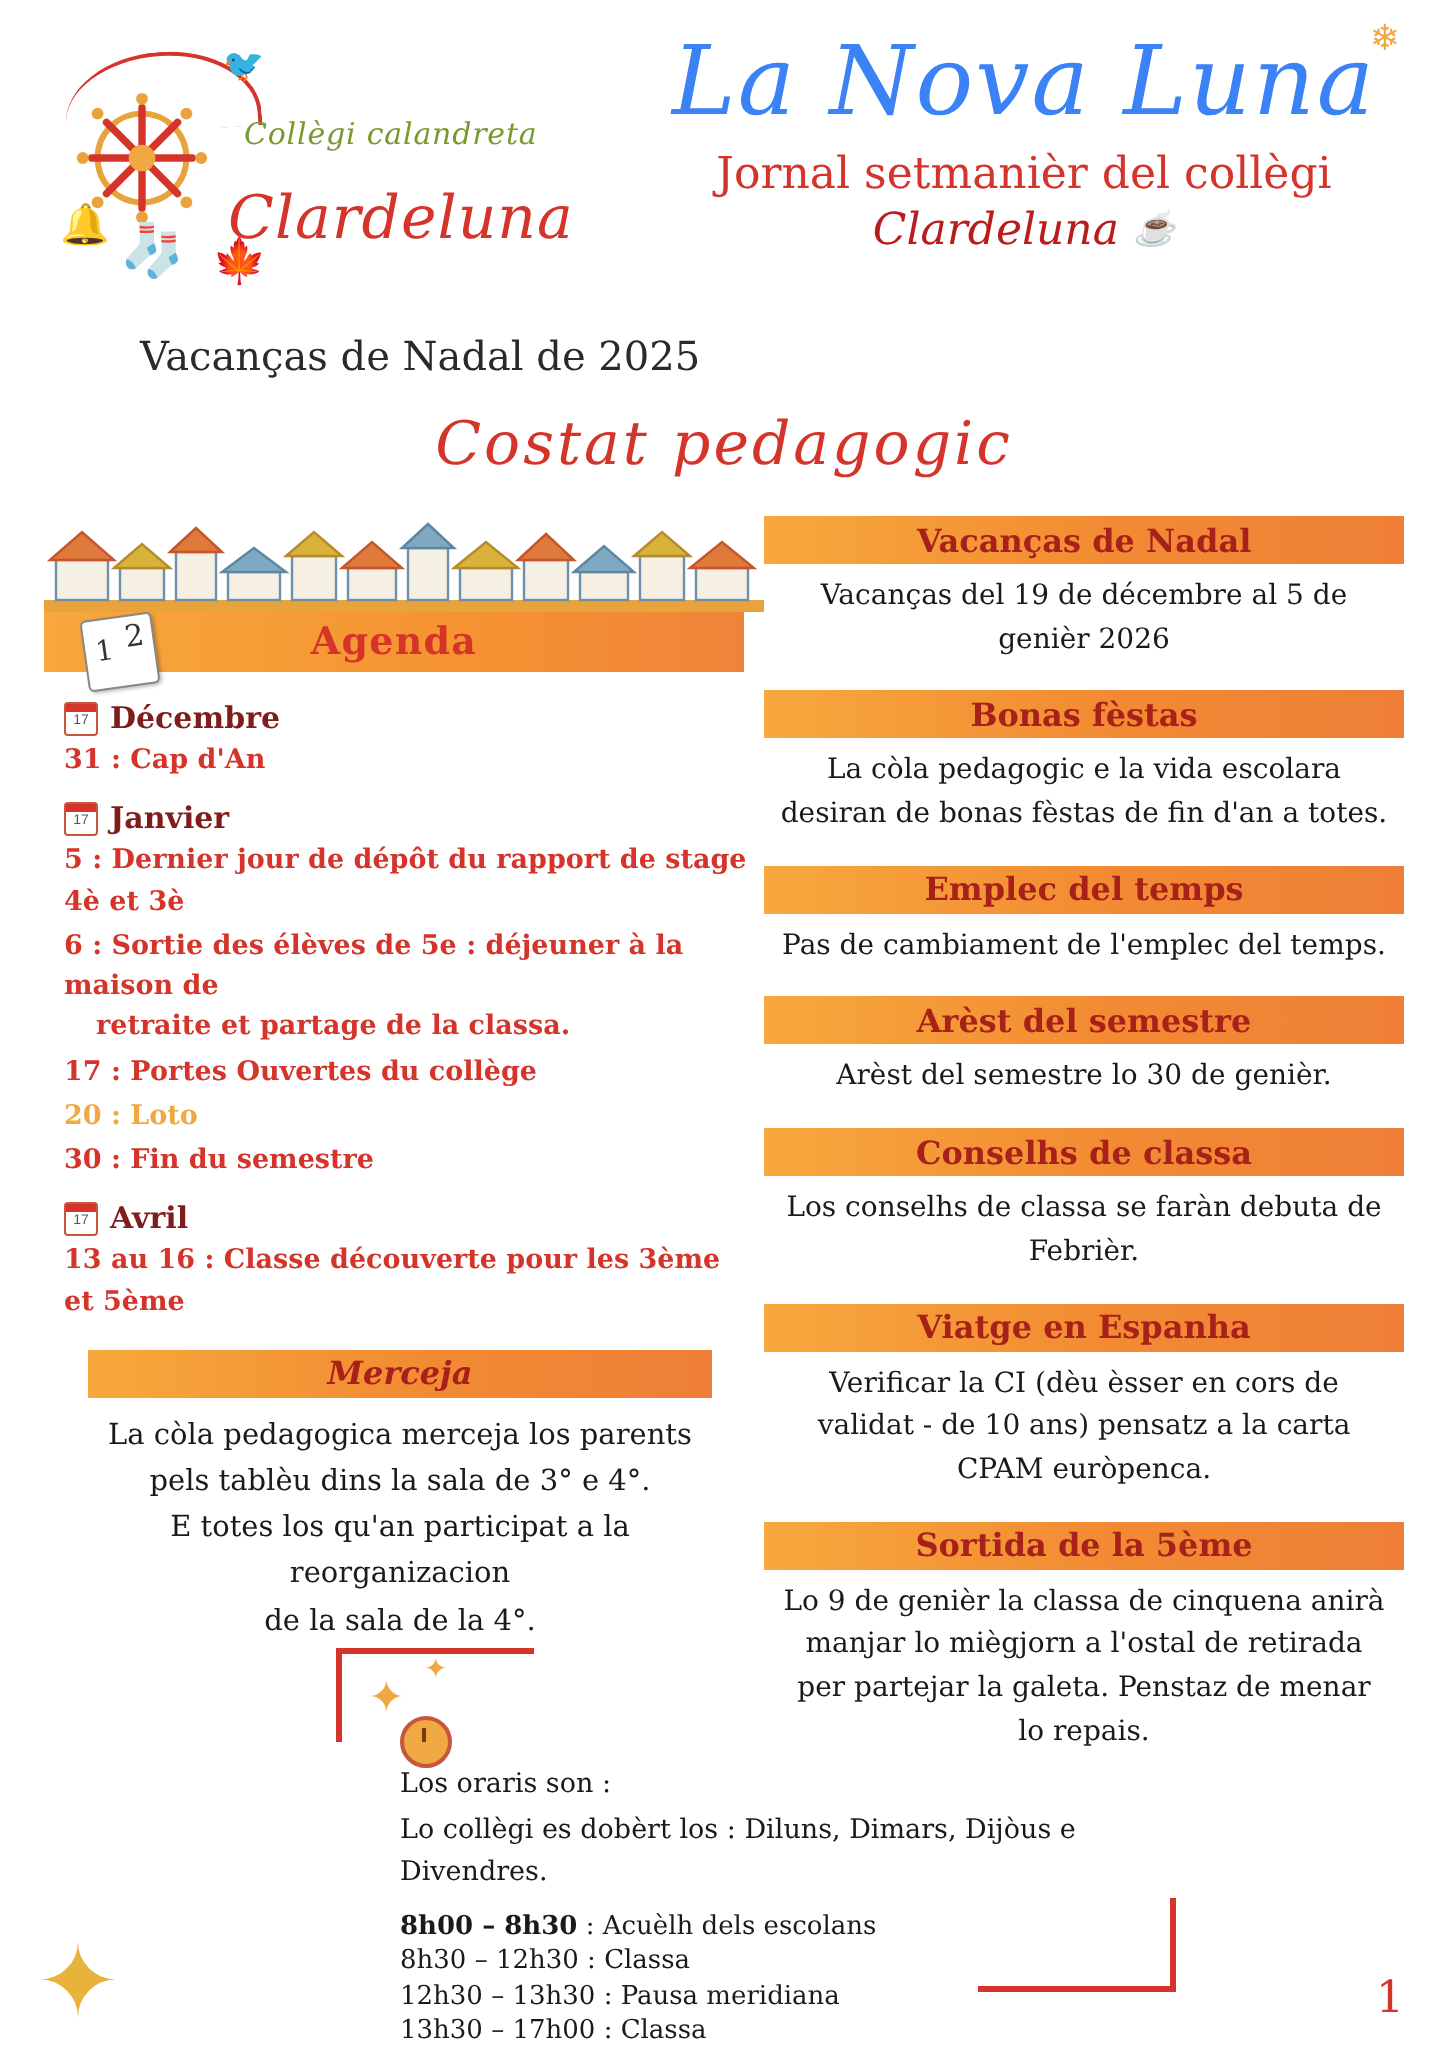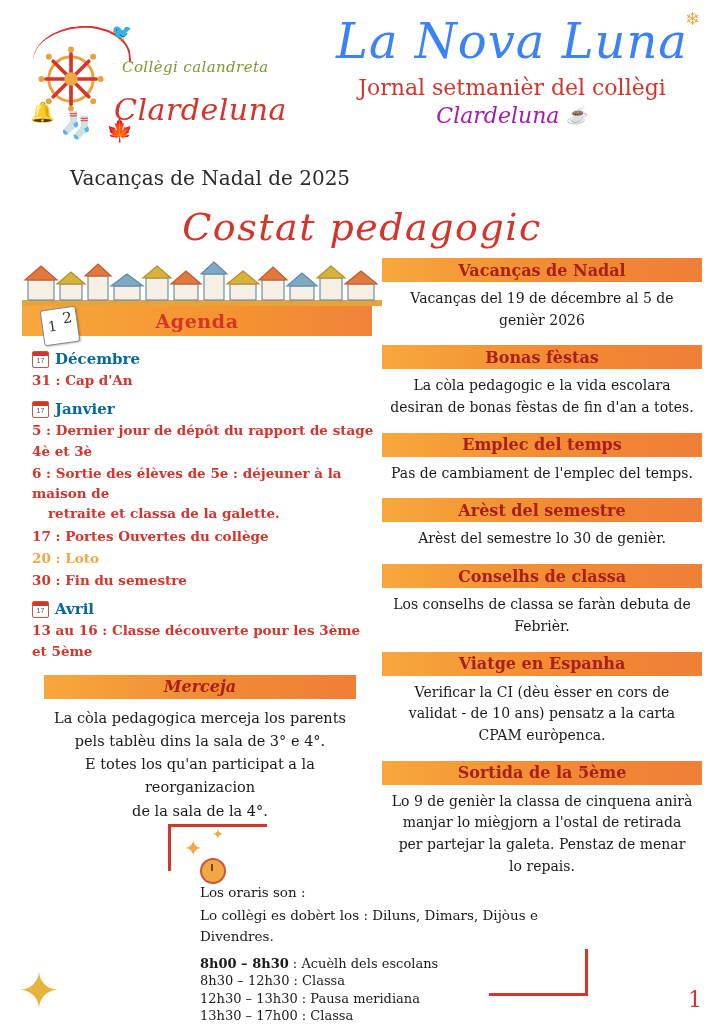--- a/index.html
+++ b/index.html
@@ -117,21 +117,21 @@
     font-family: "DejaVu Serif", serif;
     font-size: 22px;
     color: #d4342a;
     margin-top: 8px;
     line-height: 1.25;
   }
   .masthead .sub2 {
     font-family: "DejaVu Serif", serif;
     font-style: italic;
     font-size: 22px;
-    color: #a21caf;
+    color: #b91c1c;
     line-height: 1.25;
   }
   .cup {
     font-size: 17px;
     vertical-align: 2px;
   }
   .snowflake-top {
     position: absolute;
     right: 24px;
     top: 8px;
@@ -149,21 +149,21 @@
   }
 
   .costat {
     position: absolute;
     left: 0;
     right: 0;
     top: 205px;
     text-align: center;
     font-family: "DejaVu Serif", serif;
     font-style: italic;
-    font-size: 38px;
+    font-size: 30px;
     color: #d4342a;
     letter-spacing: 1.5px;
   }
 
   
   .columns {
     position: absolute;
     top: 258px;
     left: 0;
     width: 724px;
@@ -269,21 +269,21 @@
     text-align: center;
     font-size: 7px;
     font-family: "Liberation Sans", sans-serif;
     color: #555;
     line-height: 10px;
   }
   .month-name {
     font-family: "DejaVu Serif", serif;
     font-weight: bold;
     font-size: 15px;
-    color: #0369a1;
+    color: #7f1d1d;
   }
   .agenda-item {
     font-family: "DejaVu Serif", serif;
     font-size: 13.5px;
     color: #d4342a;
     font-weight: bold;
     line-height: 1.5;
     margin: 2px 0;
   }
   .agenda-item.faded { color: #f0a843; }
@@ -523,21 +523,21 @@
         <span class="mini-cal">
             <span>17</span>
           </span>
         <span class="month-name">Janvier</span>
       </div>
       <div class="agenda-item">
         <span>5 : Dernier jour de dépôt du rapport de stage 4è et 3è</span>
       </div>
       <div class="agenda-item">
         <span>6 : Sortie des élèves de 5e : déjeuner à la maison de</span>
-        <span class="cont">retraite et classa de la galette.</span>
+        <span class="cont">retraite et partage de la classa.</span>
       </div>
       <div class="agenda-item">
         <span>17 : Portes Ouvertes du collège</span>
       </div>
       <div class="agenda-item faded">
         <span>20 : Loto</span>
       </div>
       <div class="agenda-item">
         <span>30 : Fin du semestre</span>
       </div>

